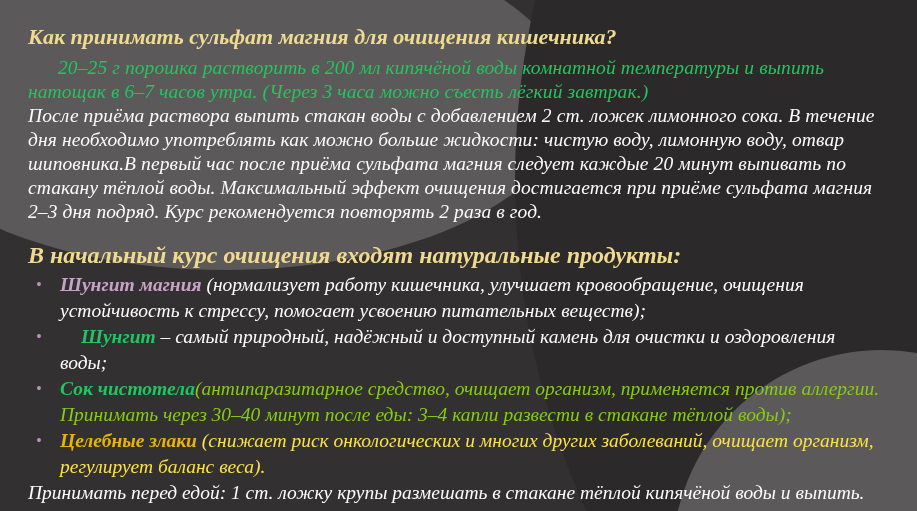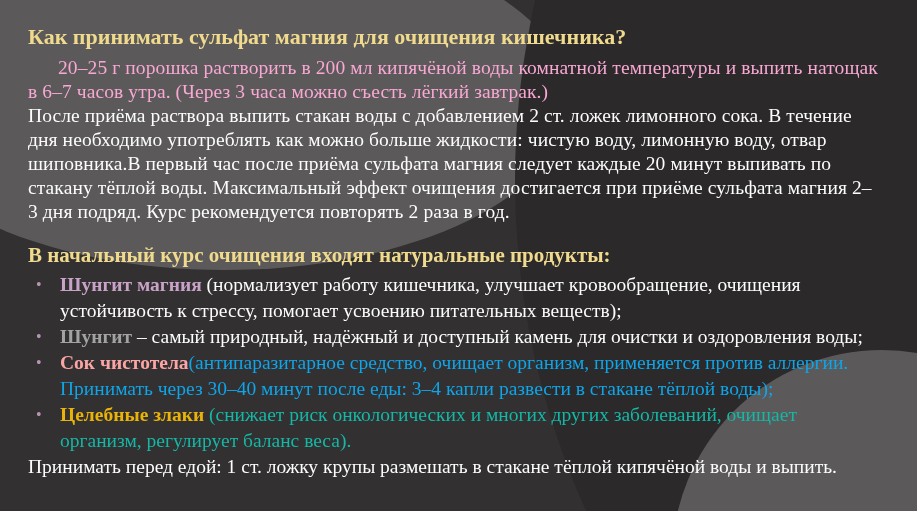--- a/index.html
+++ b/index.html
@@ -23,35 +23,36 @@
     background:#5b595a;
   }
   .bg-light-bottomright {
     left:672px; top:350px;
     width:420px; height:420px;
     background:#595758;
   }
   .content {
     position:relative; z-index:1;
     padding:24px 36px 0 28px;
+    font-style:italic;
   }
   h1.title {
     margin:0 0 6px 0;
     font-size:22px; line-height:26px;
     font-weight:bold;
   }
   .para {
     margin:0;
     font-size:19.5px; line-height:24px;
     letter-spacing:0.1px;
   }
   .para.indent { text-indent:30px; }
   h2.subtitle {
     margin:18px 0 4px 0;
-    font-size:21px; line-height:26px;
+    font-size:24px; line-height:26px;
     font-weight:bold;
   }
   ul.products {
     margin:0; padding:0;
     list-style:none;
   }
   ul.products li {
     position:relative;
     padding-left:32px;
     font-size:19.5px; line-height:26px;
@@ -72,37 +73,37 @@
 <div class="slide" style="background: rgb(50, 48, 49);">
 
   <div class="bg-shape bg-light-topleft" style="background: rgb(91, 89, 90);"></div>
   <div class="bg-shape bg-dark-right" style="background: rgb(43, 41, 42);"></div>
   <div class="bg-shape bg-light-bottomright" style="background: rgb(91, 89, 90);"></div>
 
   <div class="content">
 
     <h1 class="title" style="color: rgb(240, 218, 142);">Как принимать сульфат магния для очищения кишечника?</h1>
 
-    <p class="para indent" style="color: #f9a8d4;">20–25 г порошка растворить в 200 мл кипячёной воды комнатной температуры и выпить натощак в 6–7 часов утра. (Через 3 часа можно съесть лёгкий завтрак.)</p>
+    <p class="para indent" style="color: #22c55e;">20–25 г порошка растворить в 200 мл кипячёной воды комнатной температуры и выпить натощак в 6–7 часов утра. (Через 3 часа можно съесть лёгкий завтрак.)</p>
 
     <p class="para" style="color: rgb(253, 253, 253);">После приёма раствора выпить стакан воды с добавлением 2 ст. ложек лимонного сока. В течение дня необходимо употреблять как можно больше жидкости: чистую воду, лимонную воду, отвар шиповника.В первый час после приёма сульфата магния следует каждые 20 минут выпивать по стакану тёплой воды. Максимальный эффект очищения достигается при приёме сульфата магния 2–3 дня подряд. Курс рекомендуется повторять 2 раза в год.</p>
 
     <h2 class="subtitle" style="color: rgb(240, 218, 142);">В начальный курс очищения входят натуральные продукты:</h2>
 
     <ul class="products">
       <li>
         <span class="dot" style="color: rgb(183, 147, 181);">•</span><span class="term" style="color: rgb(201, 162, 200);">Шунгит магния</span><span class="desc" style="color: rgb(253, 253, 253);"> (нормализует работу кишечника, улучшает кровообращение, очищения устойчивость к стрессу, помогает усвоению питательных веществ);</span>
       </li>
       <li>
-        <span class="dot" style="color: rgb(183, 147, 181);">•</span><span class="term" style="color: #a3a3a3;">Шунгит</span><span class="desc" style="color: rgb(253, 253, 253); text-align: right;"> – самый природный, надёжный и доступный камень для очистки и оздоровления воды;</span>
+        <span class="dot" style="color: rgb(183, 147, 181);">•</span><span class="term" style="color: #22c55e; margin-left: 21px;">Шунгит</span><span class="desc" style="color: rgb(253, 253, 253); text-align: right;"> – самый природный, надёжный и доступный камень для очистки и оздоровления воды;</span>
       </li>
       <li>
-        <span class="dot" style="color: rgb(183, 147, 181);">•</span><span class="term" style="color: #fca5a5;">Сок чистотела</span><span class="desc" style="color: #0ea5e9;">(антипаразитарное средство, очищает организм, применяется против аллергии. Принимать через 30–40 минут после еды: 3–4 капли развести в стакане тёплой воды);</span>
+        <span class="dot" style="color: rgb(183, 147, 181);">•</span><span class="term" style="color: #22c55e;">Сок чистотела</span><span class="desc" style="color: #84cc16;">(антипаразитарное средство, очищает организм, применяется против аллергии. Принимать через 30–40 минут после еды: 3–4 капли развести в стакане тёплой воды);</span>
       </li>
       <li>
-        <span class="dot" style="color: rgb(183, 147, 181);">•</span><span class="term" style="color: #eab308;">Целебные злаки</span><span class="desc" style="color: #14b8a6; text-align: right;"> (снижает риск онкологических и многих других заболеваний, очищает организм, регулирует баланс веса).</span>
+        <span class="dot" style="color: rgb(183, 147, 181);">•</span><span class="term" style="color: #eab308;">Целебные злаки</span><span class="desc" style="color: #fde047; text-align: right;"> (снижает риск онкологических и многих других заболеваний, очищает организм, регулирует баланс веса).</span>
       </li>
     </ul>
 
     <p class="footer-line" style="color: rgb(253, 253, 253);">Принимать перед едой: 1 ст. ложку крупы размешать в стакане тёплой кипячёной воды и выпить.</p>
 
   </div>
 </div>
 
 </body></html>

